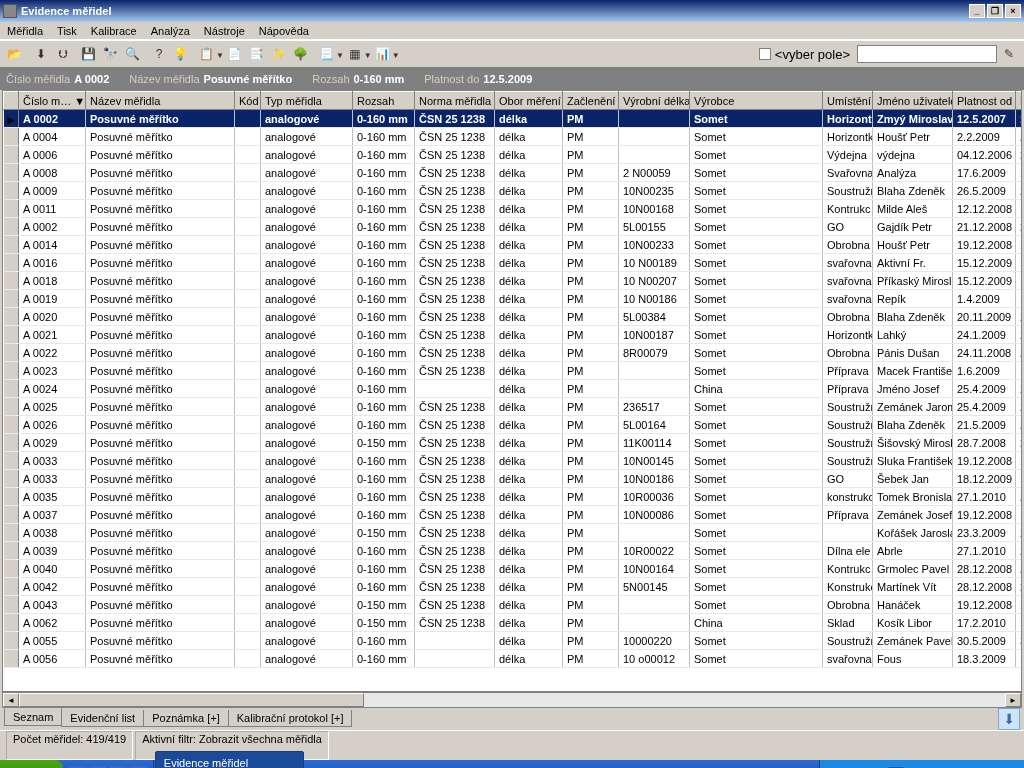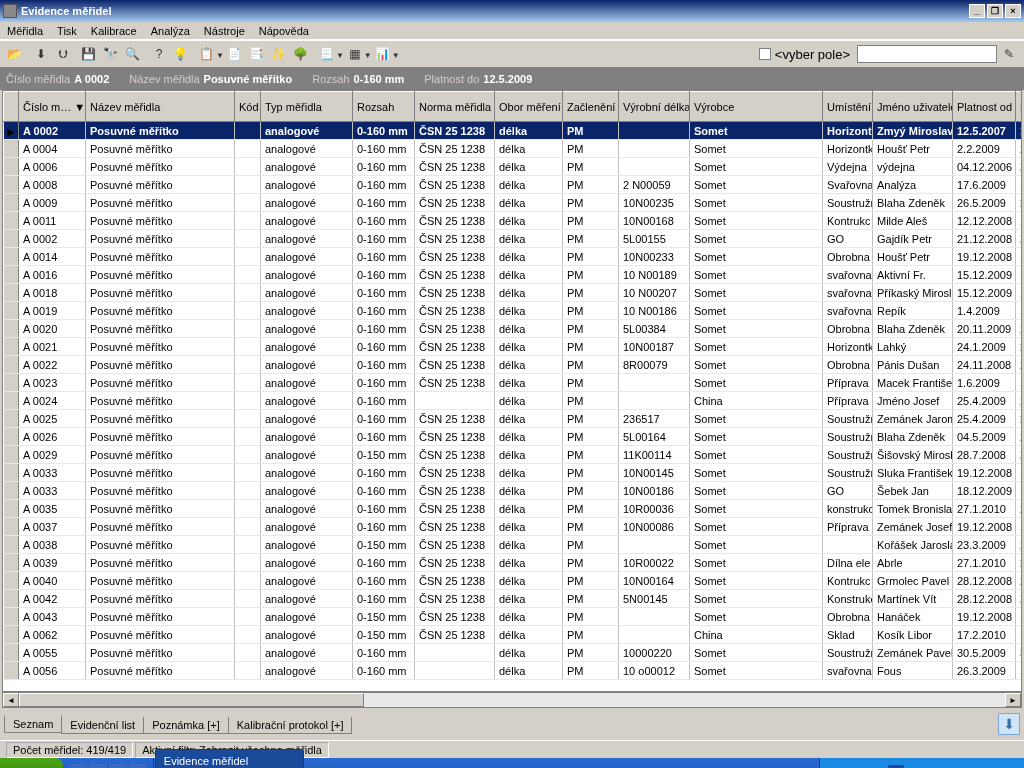--- a/index.html
+++ b/index.html
@@ -16,35 +16,35 @@
 .tdrop { font-size:8px; color:#333; margin-left:-2px;}
 .toolbar .flex1 { flex:1; }
 .chk { width:12px;height:12px;border:1px solid #808080;background:#fff;display:inline-block;margin-right:4px;}
 .toolbar label { font-size:13px; display:flex;align-items:center;}
 .toolbar input.field { width:140px;height:18px;border:1px solid #808080;background:#fff;margin-left:6px;font-size:11px;padding:0 2px;}
 .infobar { height: 22px; background:#808080; color:#fff; display:flex; align-items:center; font-size:11px; padding:0 6px; gap:4px;}
 .infobar .lbl { color:#d4d0c8; }
 .infobar .val { color:#fff; font-weight:bold; margin-right:16px;}
 .gridwrap { position:relative; height: 602px; background:#fff; border:1px solid #808080; margin:0 2px; overflow:hidden;}
 table { border-collapse:collapse; width:100%; table-layout:fixed; font-size:11px;}
-th { background:#d4d0c8; border:1px solid #808080; border-top-color:#fff; border-left-color:#fff; height:30px; text-align:left; padding:0 4px; font-weight:normal; white-space:nowrap; overflow:hidden;}
+th { background:#d4d0c8; border:1px solid #808080; border-top-color:#fff; border-left-color:#fff; height:18px; text-align:left; padding:0 4px; font-weight:normal; white-space:nowrap; overflow:hidden;}
 td { border-right:1px solid #c0c0c0; border-bottom:1px solid #e8e8e8; height:18px; padding:0 4px; white-space:nowrap; overflow:hidden;}
 tr.sel td { background:#0a246a; color:#fff; font-weight:bold;}
 .rowmark { width:14px; background:#d4d0c8; border-right:1px solid #808080; text-align:center;}
 tr.sel .rowmark::before { content:"▶"; color:#000; font-size:9px;}
 .hscroll { height:16px; background:#d4d0c8; border:1px solid #808080; margin:0 2px; display:flex; align-items:center;}
 .hscroll .arrow{width:16px;height:14px;background:#d4d0c8;border:1px solid #fff;border-right-color:#808080;border-bottom-color:#808080;display:flex;align-items:center;justify-content:center;font-size:8px;}
 .hscroll .track{flex:1;background:#e8e8e8;height:14px;position:relative;}
 .hscroll .thumb{position:absolute;left:0;width:35%;height:100%;background:#d4d0c8;border:1px solid #fff;border-right-color:#808080;border-bottom-color:#808080;}
-.tabs { height:22px; display:flex; align-items:center; padding:16px 4px; gap:0; background:#d4d0c8;}
+.tabs { height:22px; display:flex; align-items:flex-start; padding:0 4px; gap:0; background:#d4d0c8;}
 .tab { border:1px solid #808080; border-top:none; background:#d4d0c8; padding:2px 8px; font-size:11px; margin-right:-1px;}
 .tab.active { background:#d4d0c8; border-top:1px solid #d4d0c8; position:relative; top:-1px;}
 .tabs .flex1{flex:1;}
 .dlbtn{width:22px;height:22px;background:#d0e4f8;border:1px solid #7aa7d8;display:flex;align-items:center;justify-content:center;color:#3a6ea5;font-size:14px;}
-.status { height:18px; background:#d4d0c8; border-top:1px solid #fff; display:flex; align-items:center; font-size:11px; padding:0 6px;}
+.status { height:30px; background:#d4d0c8; border-top:1px solid #fff; display:flex; font-size:11px; padding:0 6px;}
 .status .cell{border:1px inset #fff; padding:1px 6px; margin-right:2px;}
 .taskbar { height:30px; background:linear-gradient(#2a6ad4,#1a4aa4); display:flex;align-items:center;font-size:11px;color:#fff;}
 .startbtn{height:30px;background:linear-gradient(#4ca614,#2a7a0a);padding:0 14px 0 8px;display:flex;align-items:center;font-weight:bold;font-style:italic;border-radius:0 8px 8px 0;}
 .startbtn::before{content:"⊞";font-style:normal;margin-right:4px;font-size:14px;}
 .ql{display:flex;gap:2px;padding:0 6px;border-right:1px solid #1a3a7a;height:100%;align-items:center;}
 .ql .q{width:18px;height:18px;background:#3a6ac4;border-radius:2px;display:flex;align-items:center;justify-content:center;font-size:10px;}
 .task{height:24px;background:#3a6ac4;border:1px solid #1a3a7a;border-radius:2px;padding:0 8px;display:flex;align-items:center;margin:0 1px;max-width:160px;white-space:nowrap;overflow:hidden;}
 .task.active{background:#1a4a9a;}
 .tray{margin-left:auto;background:#1a8ae4;height:30px;display:flex;align-items:center;padding:0 8px;gap:4px;border-left:1px solid #0a3a7a;}
 .tray .t{width:16px;height:16px;display:flex;align-items:center;justify-content:center;font-size:10px;}
@@ -428,21 +428,21 @@
           <td></td>
           <td>analogové</td>
           <td>0-160 mm</td>
           <td>ČSN 25 1238</td>
           <td>délka</td>
           <td>PM</td>
           <td>5L00164</td>
           <td>Somet</td>
           <td>Soustružn</td>
           <td>Blaha Zdeněk</td>
-          <td>04.5.2009</td>
+          <td>21.5.2009</td>
           <td>27.</td>
         </tr>
         <tr>
           <td class="rowmark"></td>
           <td>A 0029</td>
           <td>Posuvné měřítko</td>
           <td></td>
           <td>analogové</td>
           <td>0-150 mm</td>
           <td>ČSN 25 1238</td>
@@ -649,21 +649,21 @@
           <td></td>
           <td>analogové</td>
           <td>0-160 mm</td>
           <td></td>
           <td>délka</td>
           <td>PM</td>
           <td>10 o00012</td>
           <td>Somet</td>
           <td>svařovna</td>
           <td>Fous</td>
-          <td>26.3.2009</td>
+          <td>18.3.2009</td>
           <td>18.</td>
         </tr>
       </tbody>
   </table>
 </div>
 
 <div class="hscroll">
   <div class="arrow">◄</div>
   <div class="track">
       <div class="thumb"></div>

